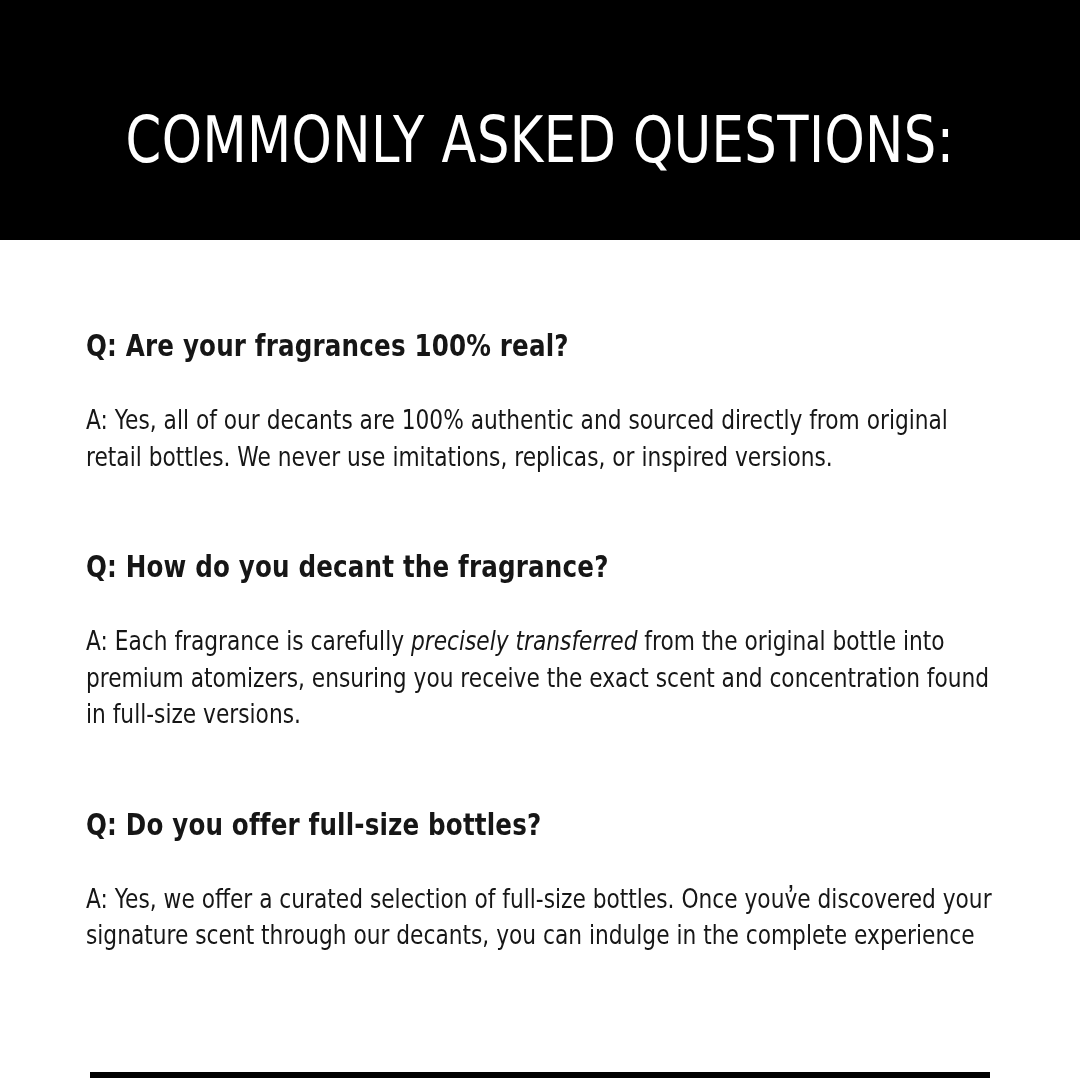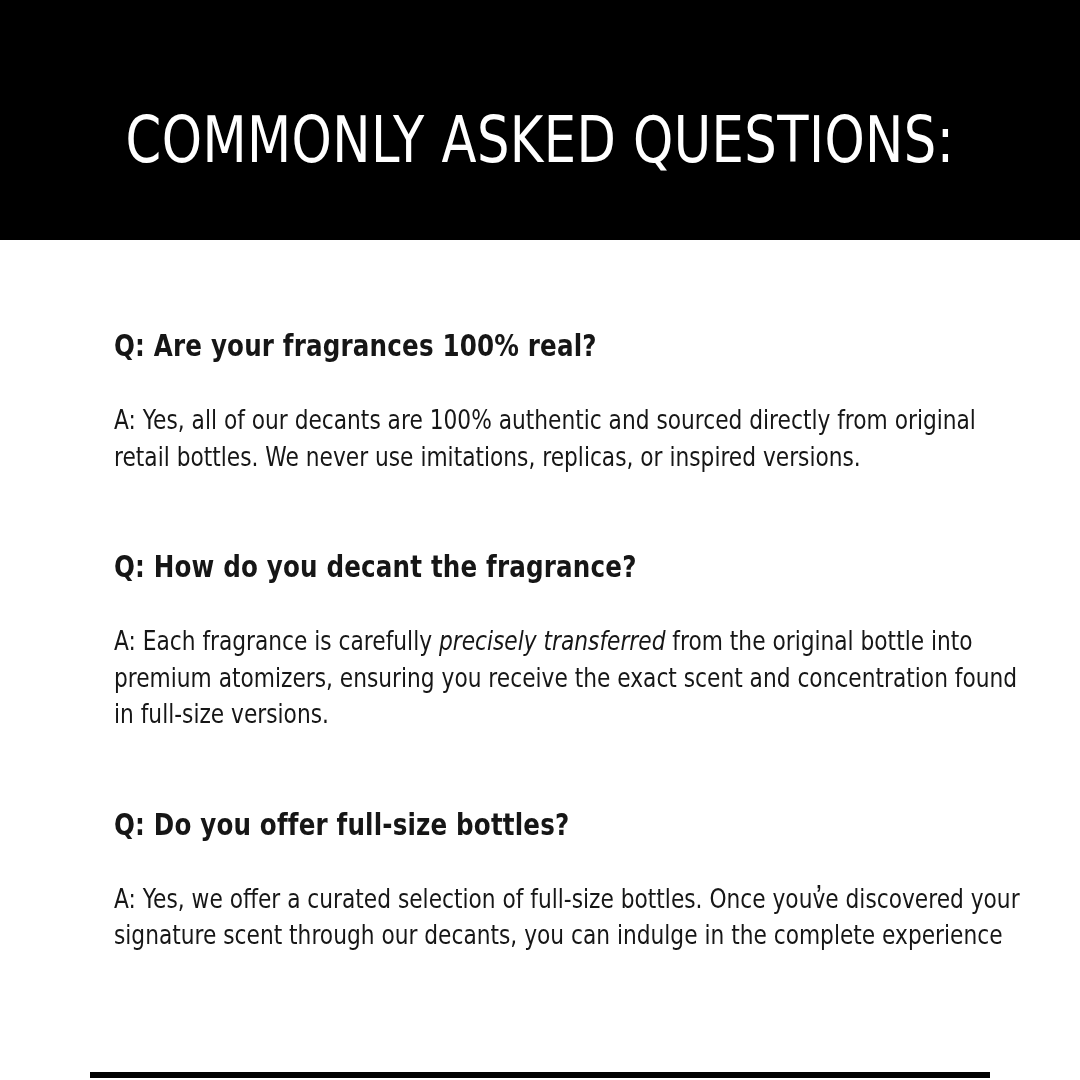--- a/index.html
+++ b/index.html
@@ -28,21 +28,21 @@
   .banner-title {
     color: #ffffff;
     font-size: 64px;
     font-weight: 500;
     margin: 0;
     white-space: nowrap;
     letter-spacing: 0.5px;
     transform: scaleX(0.80);
   }
   .content {
-    padding-left: 114px;
+    padding-left: 86px;
   }
   
   .condense {
     transform: scaleX(0.82);
     transform-origin: 0 0;
     width: 1108px;
   }
   .question {
     font-size: 30px;
     line-height: 36px;

